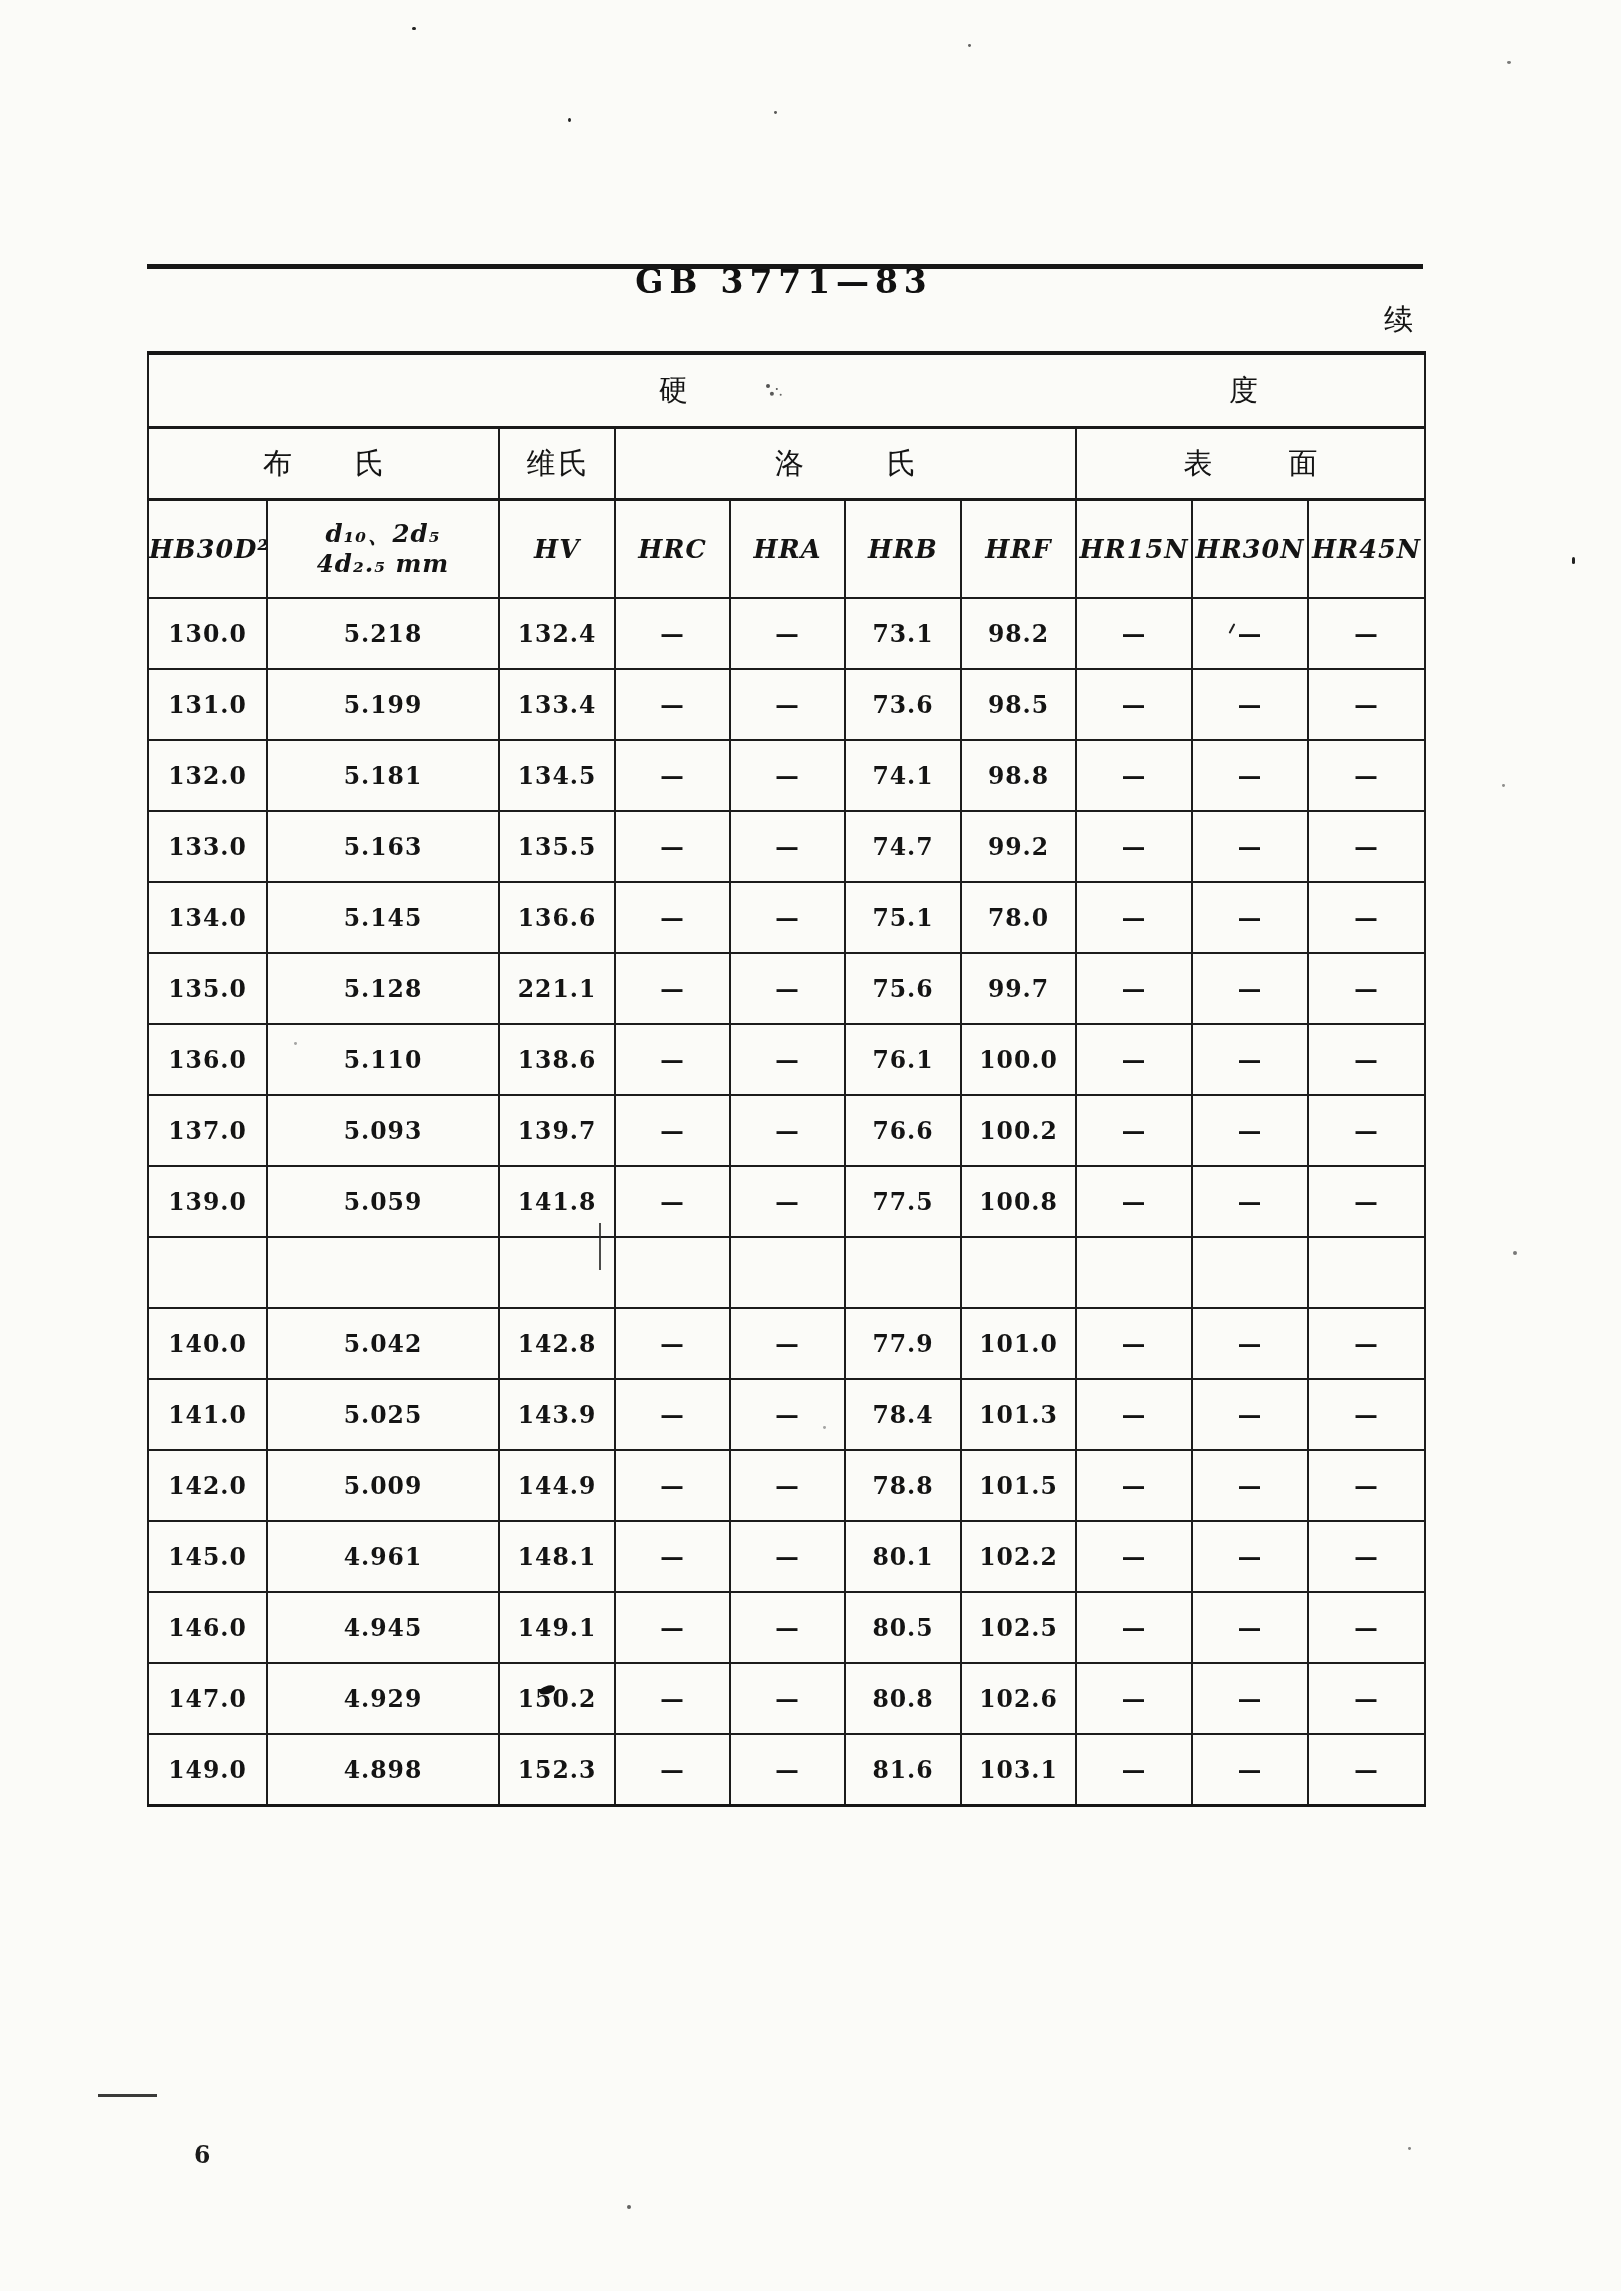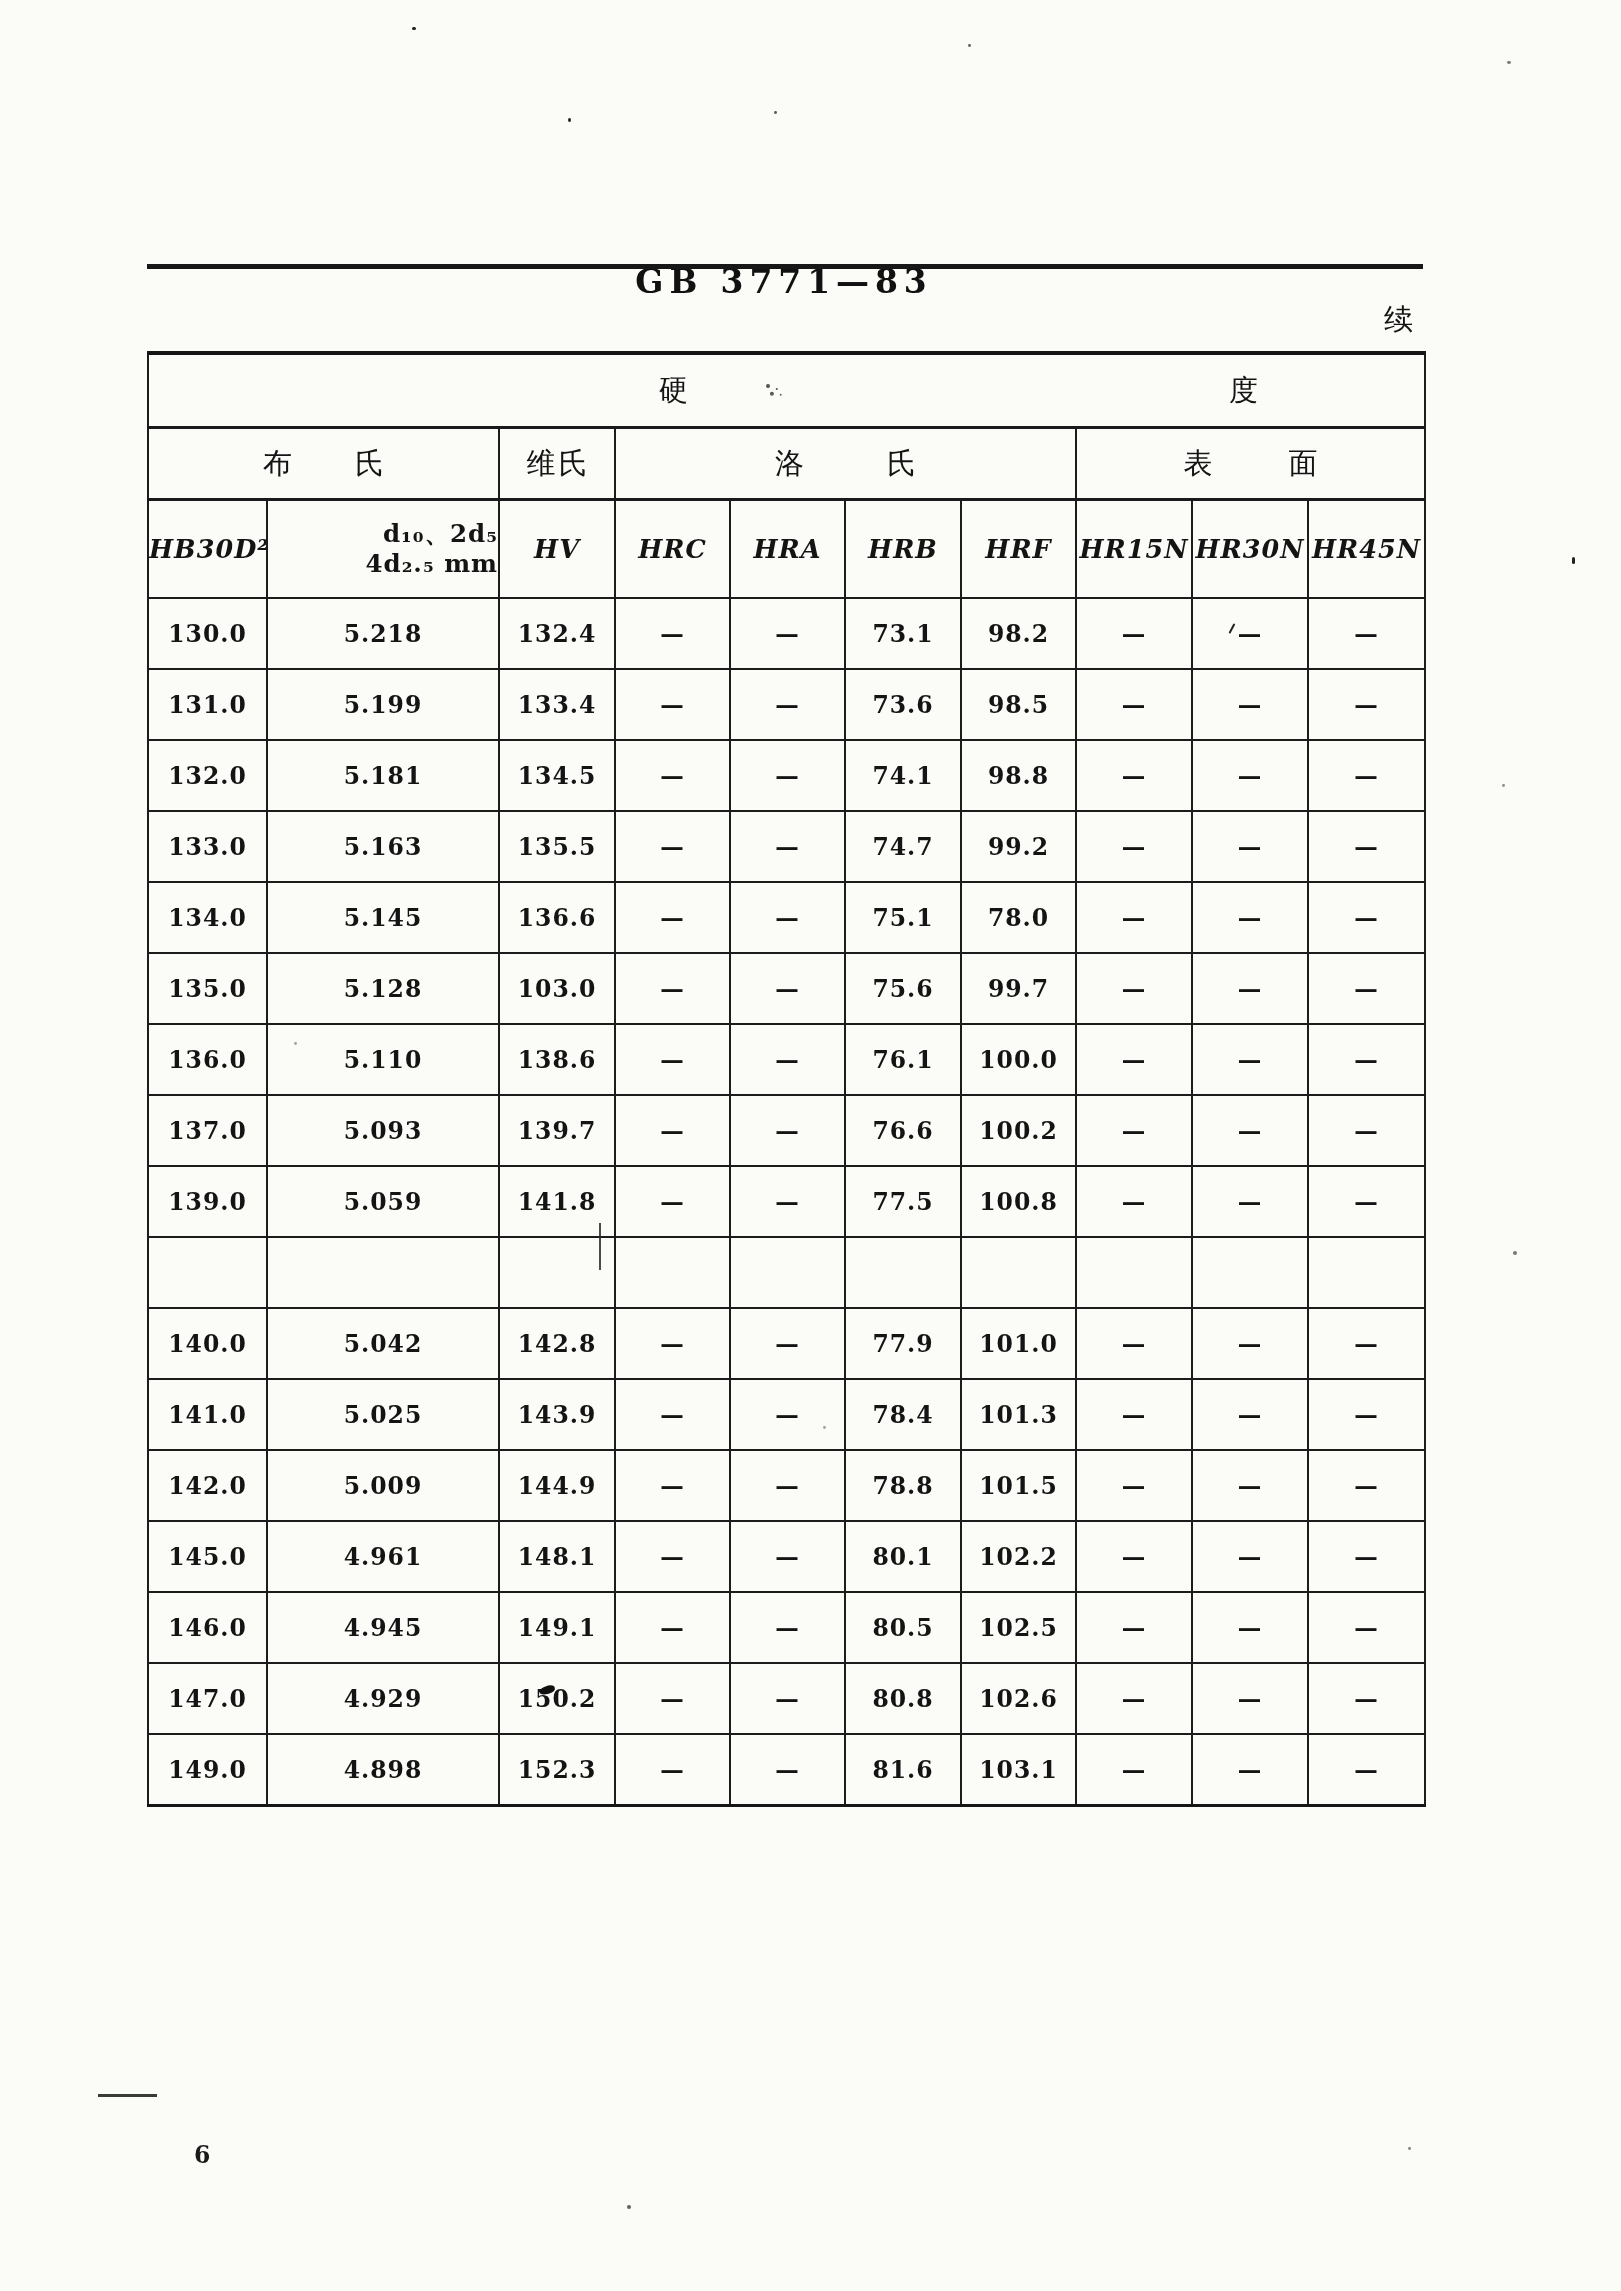--- a/index.html
+++ b/index.html
@@ -57,21 +57,21 @@
   .grp-brinell{letter-spacing:63px;padding-left:63px !important;}
   .grp-vickers{letter-spacing:2.9px;padding-left:2.9px !important;}
   .grp-rockwell{letter-spacing:83px;padding-left:83px !important;}
   .grp-superficial{letter-spacing:76px;padding-left:76px !important;}
 
   .colhead{
     font-size:25.5px;font-weight:bold;letter-spacing:1px;
     font-family:"DejaVu Serif","Liberation Serif",serif;
     font-style:italic;
   }
-  .d-head{font-size:24.5px;font-weight:bold;line-height:30px;letter-spacing:1px;text-align:right;}
+  .d-head{font-style:italic;font-size:24.5px;font-weight:bold;line-height:30px;letter-spacing:1px;}
   .num{
     font-size:23.5px;font-weight:bold;letter-spacing:1px;
     font-family:"DejaVu Serif","Liberation Serif",serif;
   }
   
   .speck{position:absolute;background:#222;border-radius:50%;}
   .tickmark{position:absolute;width:2px;height:10.8px;background:#222;transform:rotate(28deg);border-radius:1px;}
   .blob{position:absolute;width:15.7px;height:7.8px;background:#111;border-radius:60% 40% 50% 50%;transform:rotate(-14deg);}
   .strayline{position:absolute;width:2px;height:47px;background:#2b2b2b;opacity:.85;}
 </style>
@@ -184,21 +184,21 @@
           <td class="num">—</td>
           <td class="num">75.1</td>
           <td class="num">78.0</td>
           <td class="num">—</td>
           <td class="num">—</td>
           <td class="num">—</td>
         </tr>
         <tr class="r-data">
           <td class="num">135.0</td>
           <td class="num">5.128</td>
-          <td class="num">103.0</td>
+          <td class="num">221.1</td>
           <td class="num">—</td>
           <td class="num">—</td>
           <td class="num">75.6</td>
           <td class="num">99.7</td>
           <td class="num">—</td>
           <td class="num">—</td>
           <td class="num">—</td>
         </tr>
         <tr class="r-data">
           <td class="num">136.0</td>

